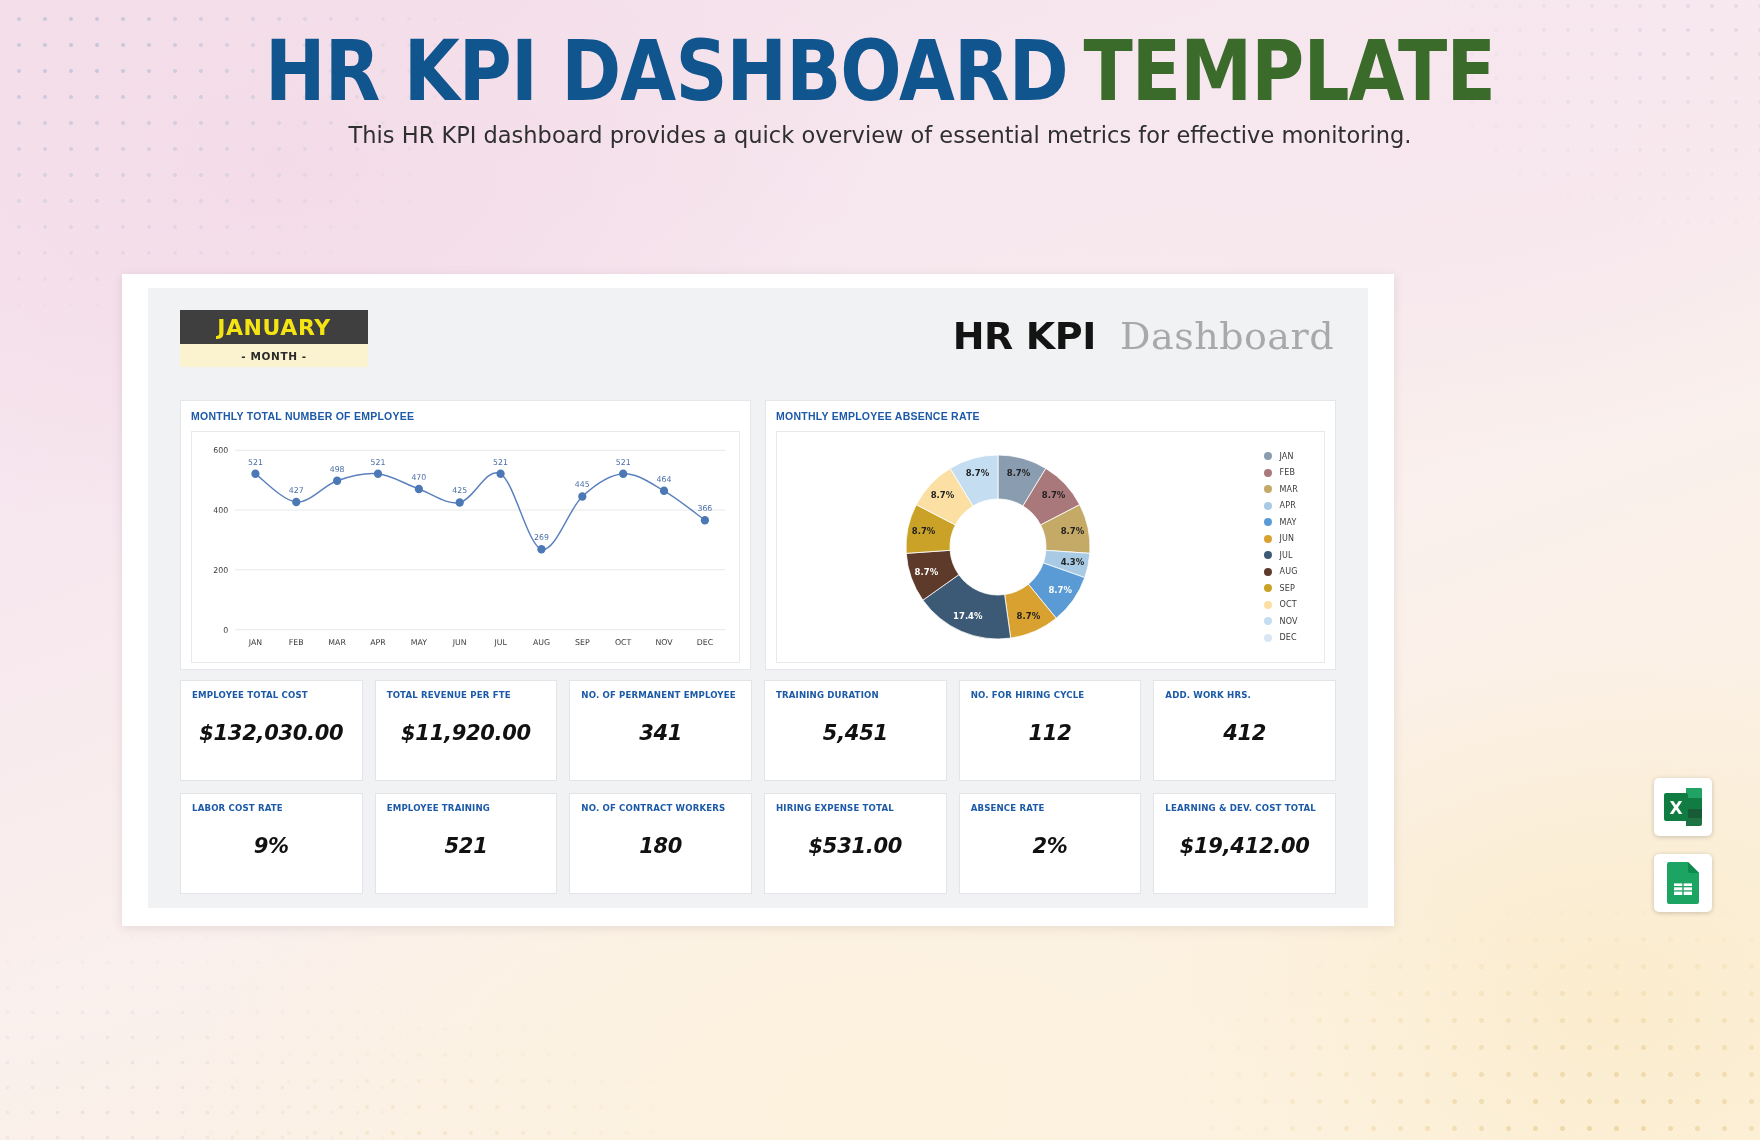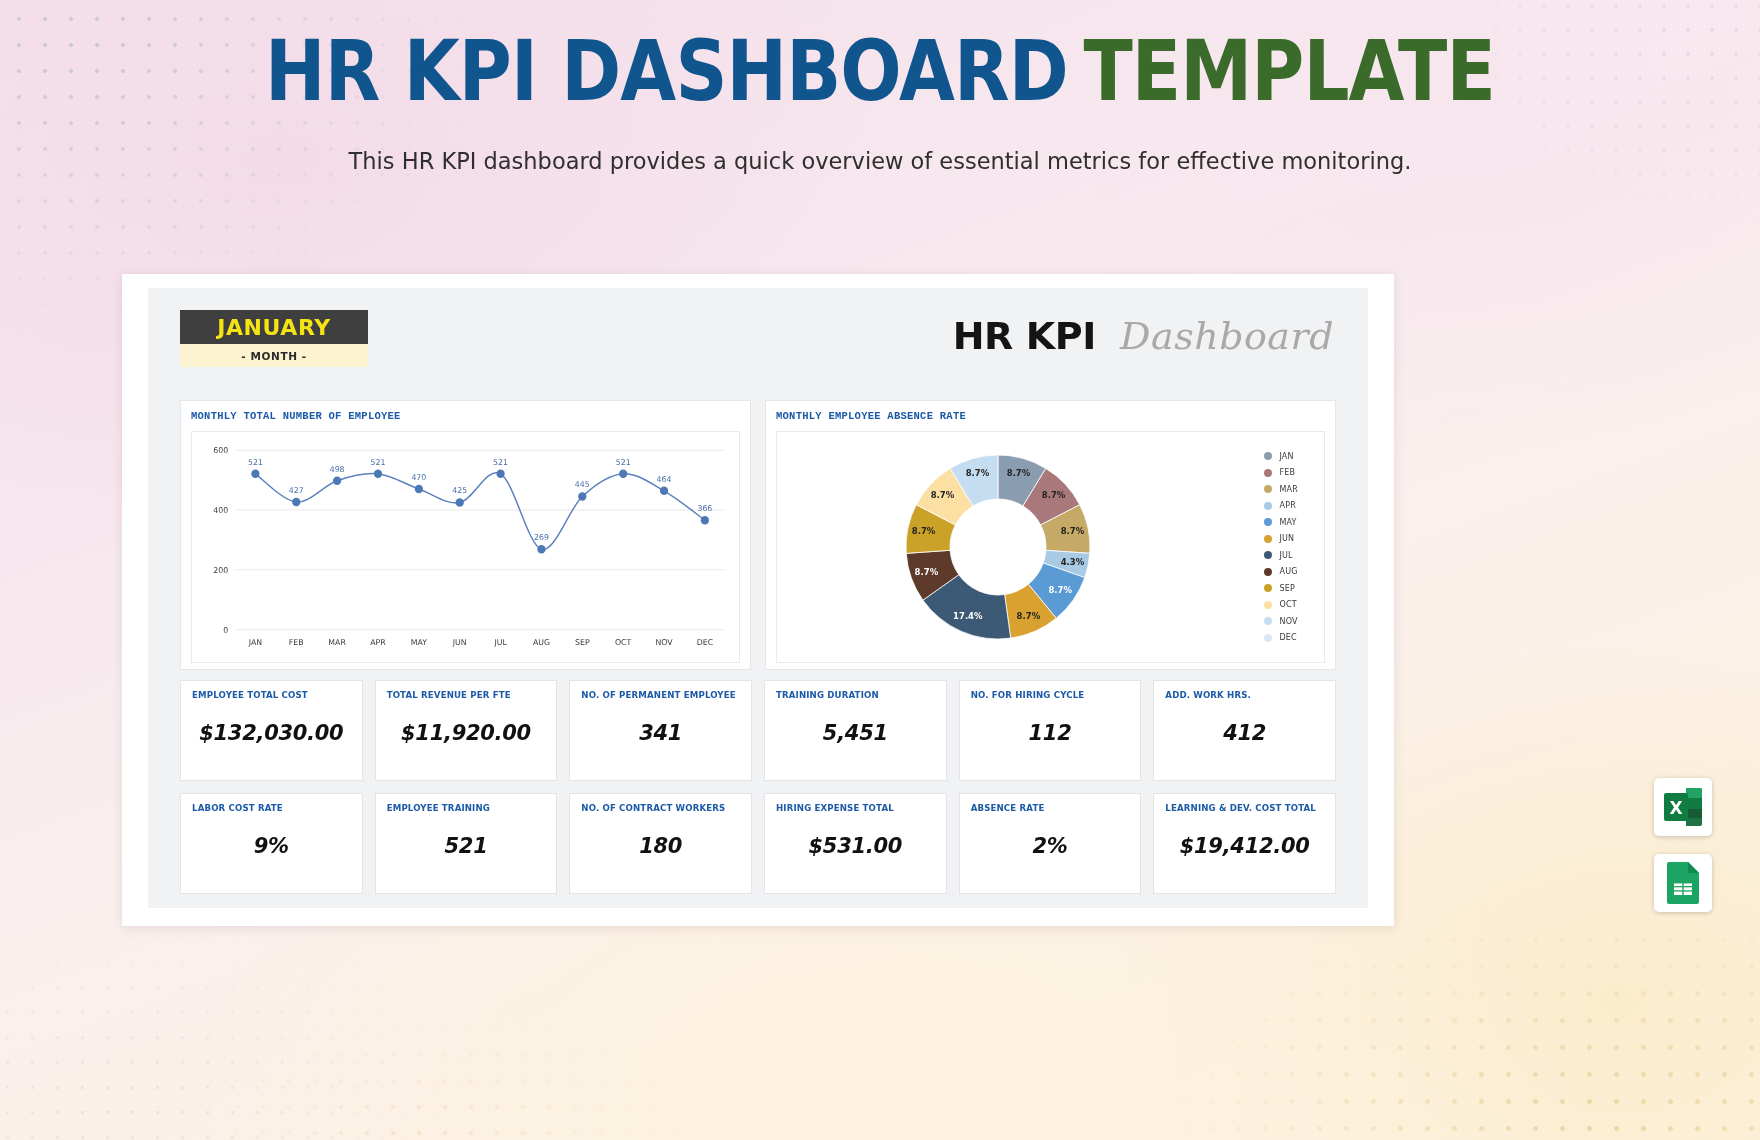--- a/index.html
+++ b/index.html
@@ -66,21 +66,21 @@
   #page-header { position: relative; z-index: 2; text-align: center; padding-top: 29px; }
   #main-title {
     font-family: "DejaVu Sans", sans-serif;
     font-size: 84px; font-weight: 700; letter-spacing: -1px;
     line-height: 1; white-space: nowrap;
     transform: scaleX(0.86); transform-origin: center;
   }
   #main-title .t1 { color: #11558f; }
   #main-title .t2 { color: #3a6b2a; margin-left: 18px; }
   #subtitle {
-    margin-top: 34px; font-size: 22.5px; color: #2f2f2f; line-height: 1.25;
+    margin-top: 8px; font-size: 22.5px; color: #2f2f2f; line-height: 1.25;
     font-family: "DejaVu Sans", sans-serif; font-weight: 400;
   }
 
   
   #dashboard-frame {
     position: absolute; z-index: 2;
     left: 122px; top: 274px; width: 1272px; height: 652px;
     background: #ffffff;
     box-shadow: 0 2px 10px rgba(90,60,80,.12);
   }
@@ -110,36 +110,36 @@
   }
   #dash-title-group {
     position: absolute; right: 34px; top: 26px;
     display: flex; align-items: baseline; gap: 24px;
   }
   #dash-title-main {
     font-size: 38px; font-weight: 700; color: #141414; letter-spacing: -.4px;
     font-family: "DejaVu Sans", sans-serif;
   }
   #dash-title-script {
-    font-size: 38px; color: #a9a9a9; font-style: italic; letter-spacing: .5px;
+    font-size: 38px; color: #a9a9a9; letter-spacing: .5px;
     font-family: "DejaVu Serif", serif; font-weight: 400;
   }
 
   
   #charts-row {
     position: absolute; left: 32px; right: 32px; top: 112px; height: 270px;
     display: flex; gap: 14px;
   }
   .chart-card {
     background: #ffffff; flex: 1; position: relative;
     border: 1px solid #e4e6e9; padding: 9px 10px 6px 10px;
   }
   .chart-title {
     font-size: 10.5px; font-weight: 700; color: #1c5aa8; letter-spacing: .25px;
-    margin-bottom: 4px; font-family: Liberation Mono, monospace;
+    margin-bottom: 4px; font-family: Liberation Sans, sans-serif;
   }
   .chart-body { position: absolute; left: 10px; right: 10px; top: 30px; bottom: 6px;
                 border: 1px solid #e8e9eb; }
 
   
   #line-svg { width: 100%; height: 100%; display: block; }
   .grid-line { stroke: #e9e9ec; stroke-width: 1; }
   .axis-text { font-family: "DejaVu Sans", sans-serif; font-size: 8px; fill: #3b3b3b; }
   .pt-label   { font-family: "DejaVu Sans", sans-serif; font-size: 8px; fill: #4a6ea9; text-anchor: middle; }
   .series-path { fill: none; stroke: #5b80bf; stroke-width: 1.5; }

